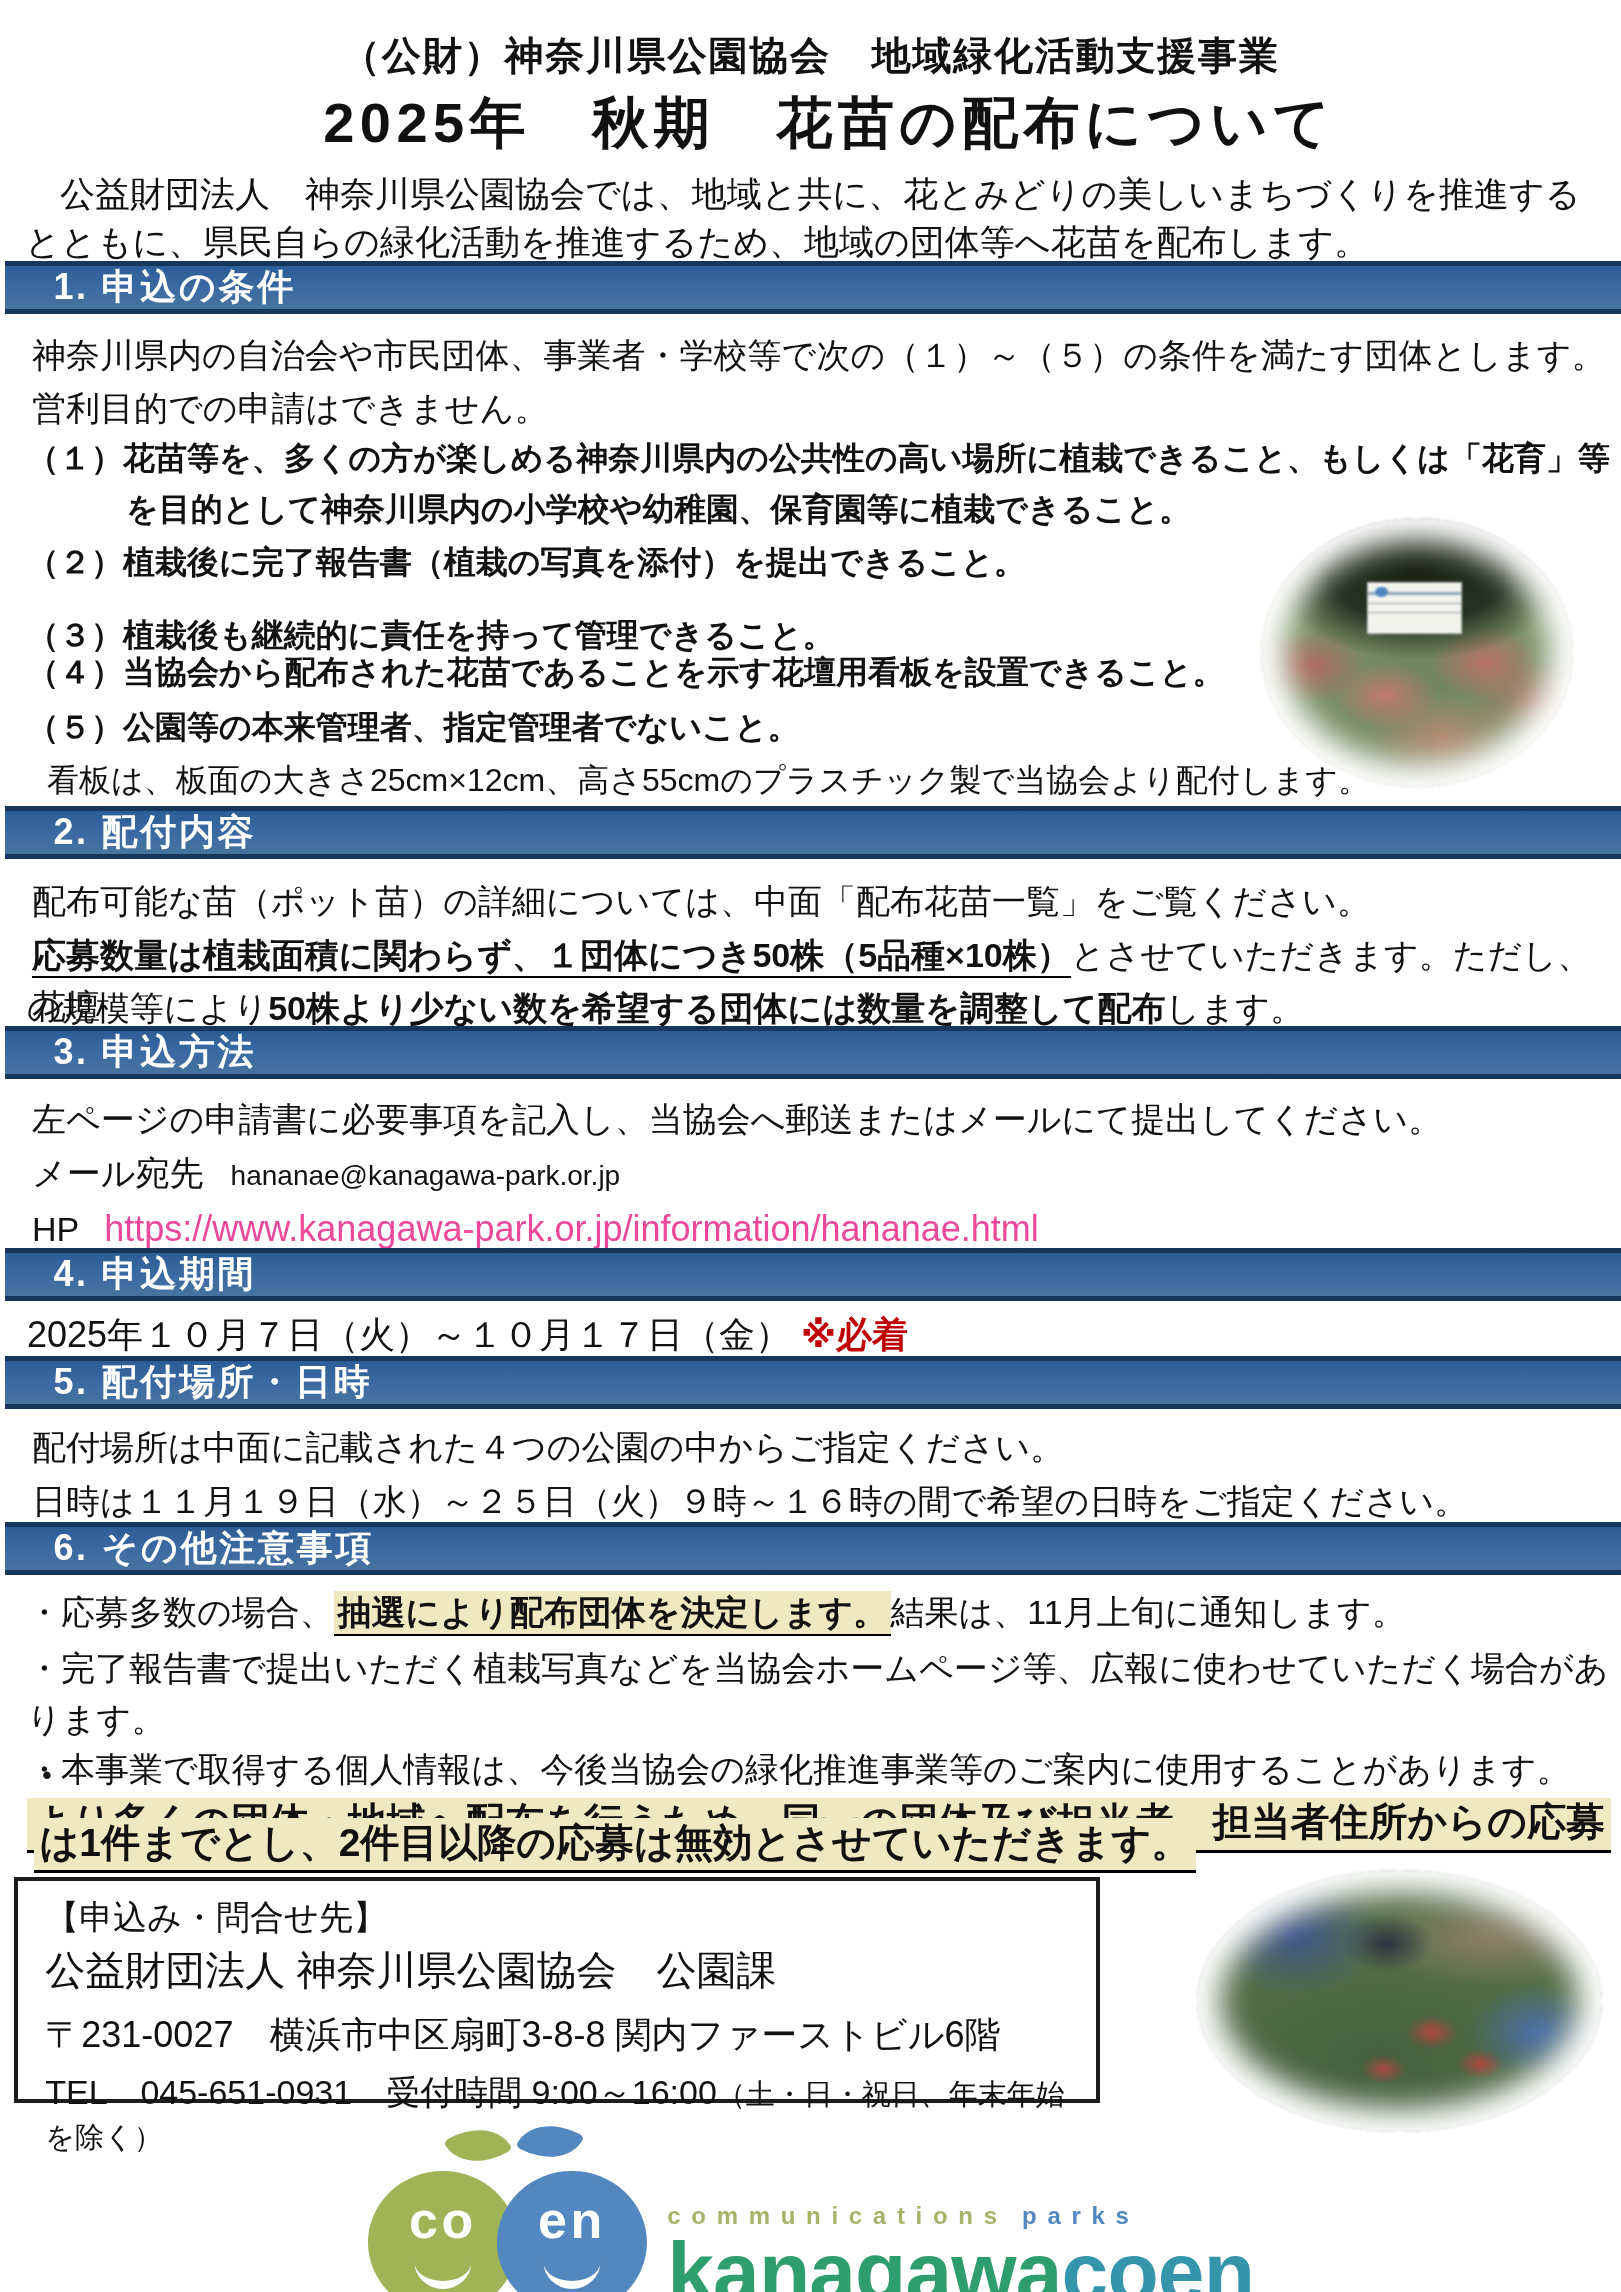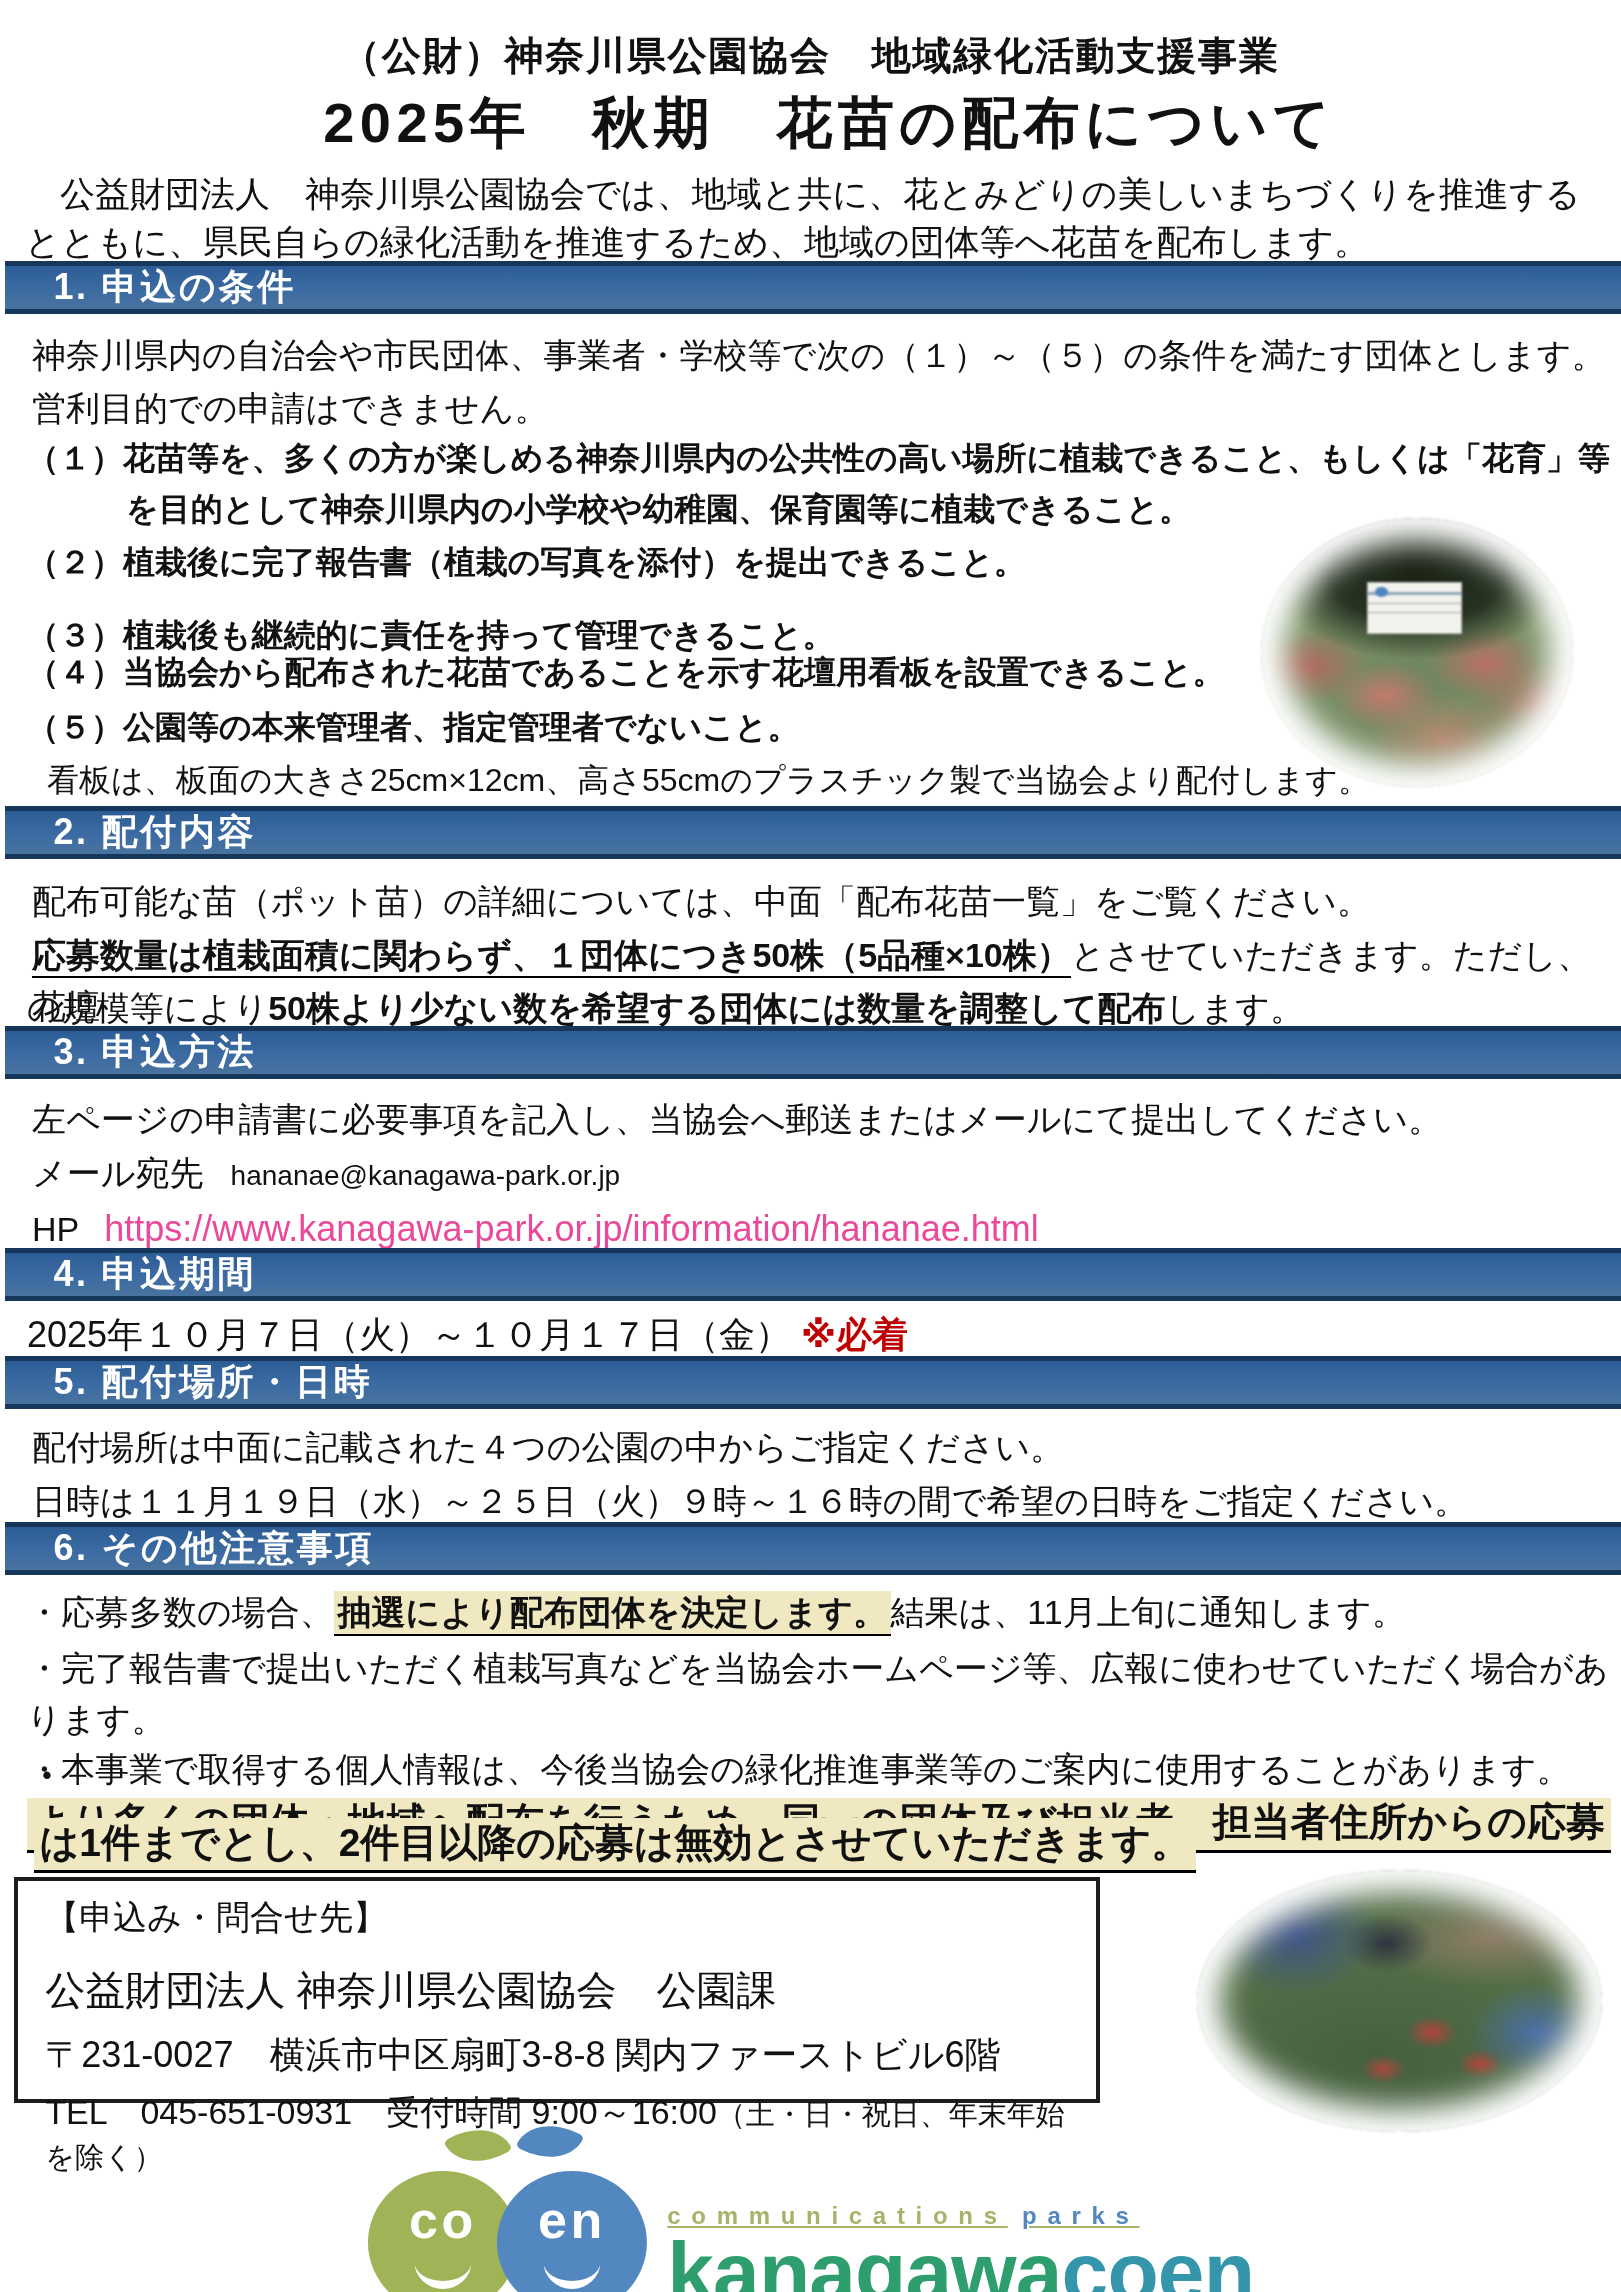--- a/index.html
+++ b/index.html
@@ -30,21 +30,21 @@
   .mailrow .val{font-size:28px;margin-left:27px;}
   .link{color:#ec4899;border-bottom:2.7px solid #1155cc;padding-bottom:0.9px;font-size:36px;margin-left:25px;}
   .hl{background:#efe8c0;font-weight:bold;border-bottom:2.7px solid #000;padding:1.8px 3.6px 2.7px;}
   .bigline{left:27px;width:1594px;font-size:39px;font-weight:bold;line-height:1.1;}
   .hl-big{background:#efe8c0;border-bottom:3.6px solid #000;padding:3.6px 5.4px 5.4px;display:inline-block;}
   .contact{
     left:14.3px;top:1877px;width:1086px;height:226px;border:4.5px solid #1d1d1d;
     padding:14.3px 27px;box-sizing:border-box;background:#fff;
   }
   .contact .h{font-size:34px;}
-  .contact .org{font-size:40px;margin-top:22px;}
+  .contact .org{font-size:40px;margin-top:2px;}
   .contact .addr{font-size:36px;margin-top:12.5px;}
   .contact .tel{font-size:34px;margin-top:10.7px;}
   .contact .tel small{font-size:29px;}
   
   .photo{border-radius:50%;filter:blur(1.3px);box-shadow:inset 0 0 30px 23px #fff;overflow:hidden;}
   .photo1{
     left:1261px;top:518px;width:312px;height:269px;
     background-image:
       radial-gradient(ellipse 62% 42% at 50% 20%,#1b2315 0%,#263222 45%,rgba(38,50,34,0) 78%),
       radial-gradient(ellipse 26% 20% at 16% 55%,#b06a60 0%,rgba(176,106,96,0) 70%),
@@ -77,21 +77,21 @@
   .apples{position:relative;width:285px;height:193px;flex:0 0 auto;}
   .apple{position:absolute;bottom:0;width:150px;height:143px;border-radius:50%;}
   .apple-green{left:0;background:#a0b457;}
   .apple-blue{left:129px;background:#5287c0;}
   .leaf{position:absolute;width:56px;height:41px;}
   .leaf-green{left:82px;top:3.6px;background:#a0b457;border-radius:10% 95% 10% 95%;transform:rotate(-30deg);}
   .leaf-blue{left:154px;top:0;background:#5287c0;border-radius:95% 10% 95% 10%;transform:rotate(28deg);}
   .letters{position:absolute;top:23px;left:0;right:0;text-align:center;font-size:52px;line-height:1;font-weight:bold;color:#fff;letter-spacing:3.6px;}
   .smile{position:absolute;left:50%;transform:translateX(-50%);top:91px;width:57px;height:27px;border-bottom:8px solid #fff;border-radius:0 0 50% 50%/0 0 100% 100%;box-sizing:border-box;}
   .logo-text{margin-left:14.3px;margin-bottom:0;}
-  .tagline{font-size:24px;font-weight:bold;letter-spacing:10.7px;color:#a8b269;white-space:nowrap;text-decoration:underline;}
+  .tagline{font-size:24px;font-weight:bold;letter-spacing:10.7px;color:#a8b269;white-space:nowrap;}
   .tagline .parks{color:#5287c0;margin-left:14.3px;}
   .wordmark{font-size:84px;font-weight:bold;line-height:1.0;white-space:nowrap;letter-spacing:-0.9px;}
   .wordmark .green{color:#2f9e6e;}
   .wordmark .teal{color:#3596ab;}
 </style>
 </head>
 <body>
 
 <div class="abs center supertitle" style="top:29px">（公財）神奈川県公園協会　地域緑化活動支援事業</div>
 <div class="abs center title" style="top:86px">2025年　秋期　花苗の配布について</div>

